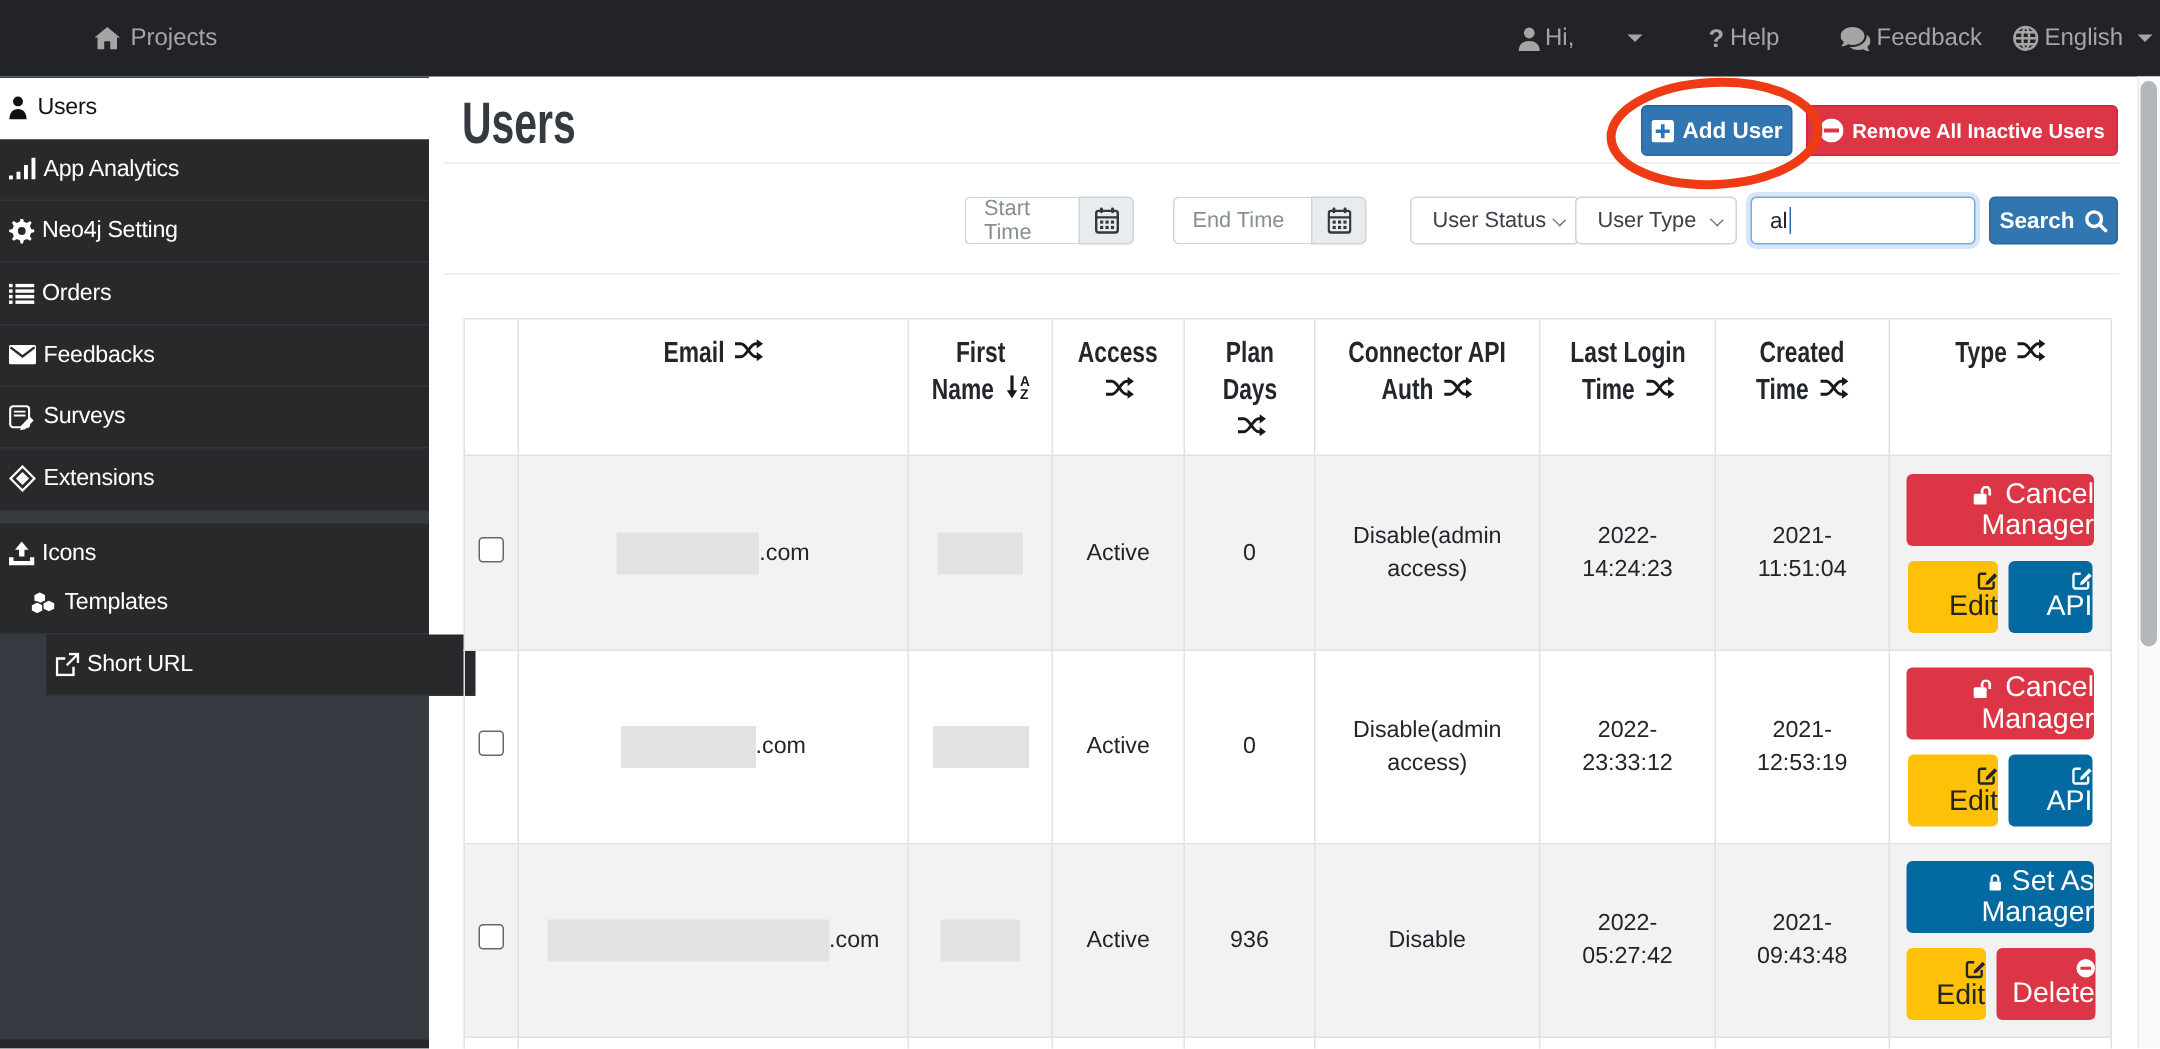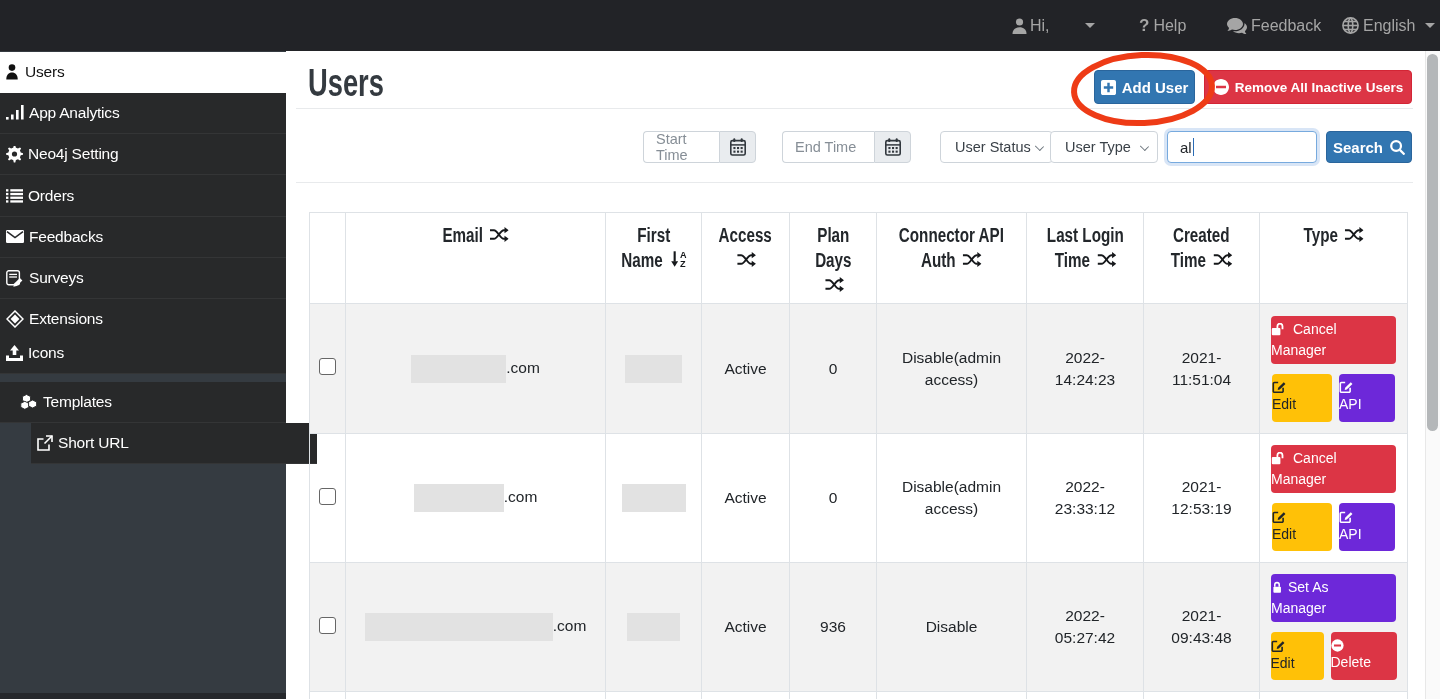--- a/index.html
+++ b/index.html
@@ -39,34 +39,40 @@
 #tbl { position:absolute; left:309px; top:212px; border-collapse:collapse; table-layout:fixed; }
 #tbl td, #tbl th { border:1px solid #dee2e6; text-align:center; }
 #tbl th { vertical-align:top; padding-top:10px; font-size:19.5px; font-weight:bold; line-height:25px; color:#23272b; }
 #tbl th .hw { display:inline-block; transform:scaleX(0.78); transform-origin:50% 0; white-space:nowrap; }
 #tbl td { font-size:15.5px; color:#212529; line-height:22px; }
 #tbl tr.stripe td { background:#f2f2f2; }
 .redact { display:inline-block; background:#e2e2e2; height:28px; vertical-align:middle; }
 .cbx { display:inline-block; width:17px; height:17px; border:1.8px solid #666; border-radius:3px; background:#fff; margin-top:2px; }
 .shuf { margin-left:4px; }
 
-.tbtn { display:inline-flex; flex-direction:column; align-items:flex-start; justify-content:center; border-radius:4px; color:#fff; font-size:14px; line-height:21px; font-weight:normal; }
+.tbtn { display:inline-flex; flex-direction:column; align-items:flex-end; justify-content:center; border-radius:4px; color:#fff; font-size:19px; line-height:21px; font-weight:normal; }
 .tbtn.big { width:125px; height:48px; }
 .tbtn.sm { width:60px; height:48px; }
 .tbtn.sm2 { width:56px; height:48px; }
 .tbtn.big { }
 .red { background:#dc3545; }
 .yellow { background:#ffc107; color:#212529; }
-.teal { background:#6d28d9; }
+.teal { background:#0369a1; }
 .btnrow { display:flex; justify-content:center; gap:7px; margin-top:10px; }
 </style>
 </head>
 <body>
 
 <div id="navbar" class="abs">
+  <div class="nav-item" style="left:63px;">
+    <svg width="17" height="15" viewBox="0 0 17 15" fill="#a5a5a5">
+        <path d="M8.5 0 L17 7 L15 7 L15 15 L10.5 15 L10.5 9.5 L6.5 9.5 L6.5 15 L2 15 L2 7 L0 7 Z"></path>
+      </svg>
+    Projects
+  </div>
   <div class="nav-item" style="left:1012px;">
     <svg style="margin-right:3px;" width="15" height="16" viewBox="0 0 15 16" fill="#a5a5a5">
         <circle cx="7.5" cy="4" r="3.6"></circle>
         <path d="M0.5 16 C0.5 11.5 3.5 9.3 7.5 9.3 C11.5 9.3 14.5 11.5 14.5 16 Z"></path>
       </svg>
     Hi,
   </div>
   <div class="nav-item" style="left:1085px;">
       <span class="caret" style="margin-left:0;"></span>
     </div>
@@ -144,21 +150,21 @@
       </svg>
       <span>Surveys</span>
     </div>
     <div class="side-item" style="top:299.29999999999995px;">
       <svg width="18" height="18" viewBox="0 0 18 18">
         <path d="M9 1 L17 9 L9 17 L1 9 Z" fill="none" stroke="#fff" stroke-width="1.5"></path>
         <path d="M9 4.6 L13.4 9 L9 13.4 L4.6 9 Z" fill="#fff"></path>
       </svg>
       <span>Extensions</span>
     </div>
-    <div class="side-item" style="top:333px;">
+    <div class="side-item" style="top:349px;">
       <svg width="17" height="16" viewBox="0 0 17 16" fill="#fff">
         <path d="M8.5 0 L13 5.5 H10.3 V10 H6.7 V5.5 H4 Z"></path>
         <path d="M0 10.5 H3 V13 H14 V10.5 H17 V16 H0 Z"></path>
       </svg>
       <span>Icons</span>
     </div>
     <div class="side-item" style="top:381.9px;padding-left:20px;">
       <svg width="18" height="16" viewBox="0 0 18 16" fill="#fff" stroke="#28292a" stroke-width="0.9">
         <path d="M6.5 0.5 L10.5 2.5 V6.5 L6.5 8.5 L2.5 6.5 V2.5 Z"></path>
         <path d="M4.8 7.3 L8.8 9.3 V13.3 L4.8 15.3 L0.8 13.3 V9.3 Z"></path>

